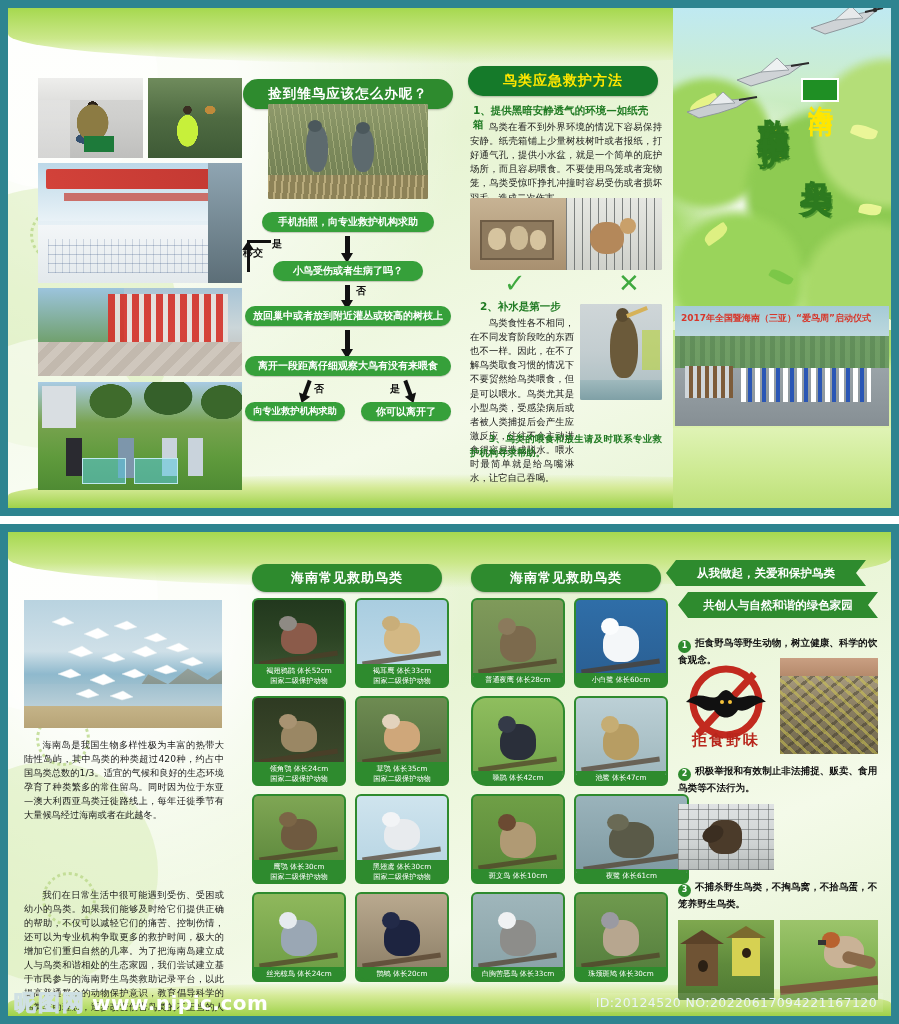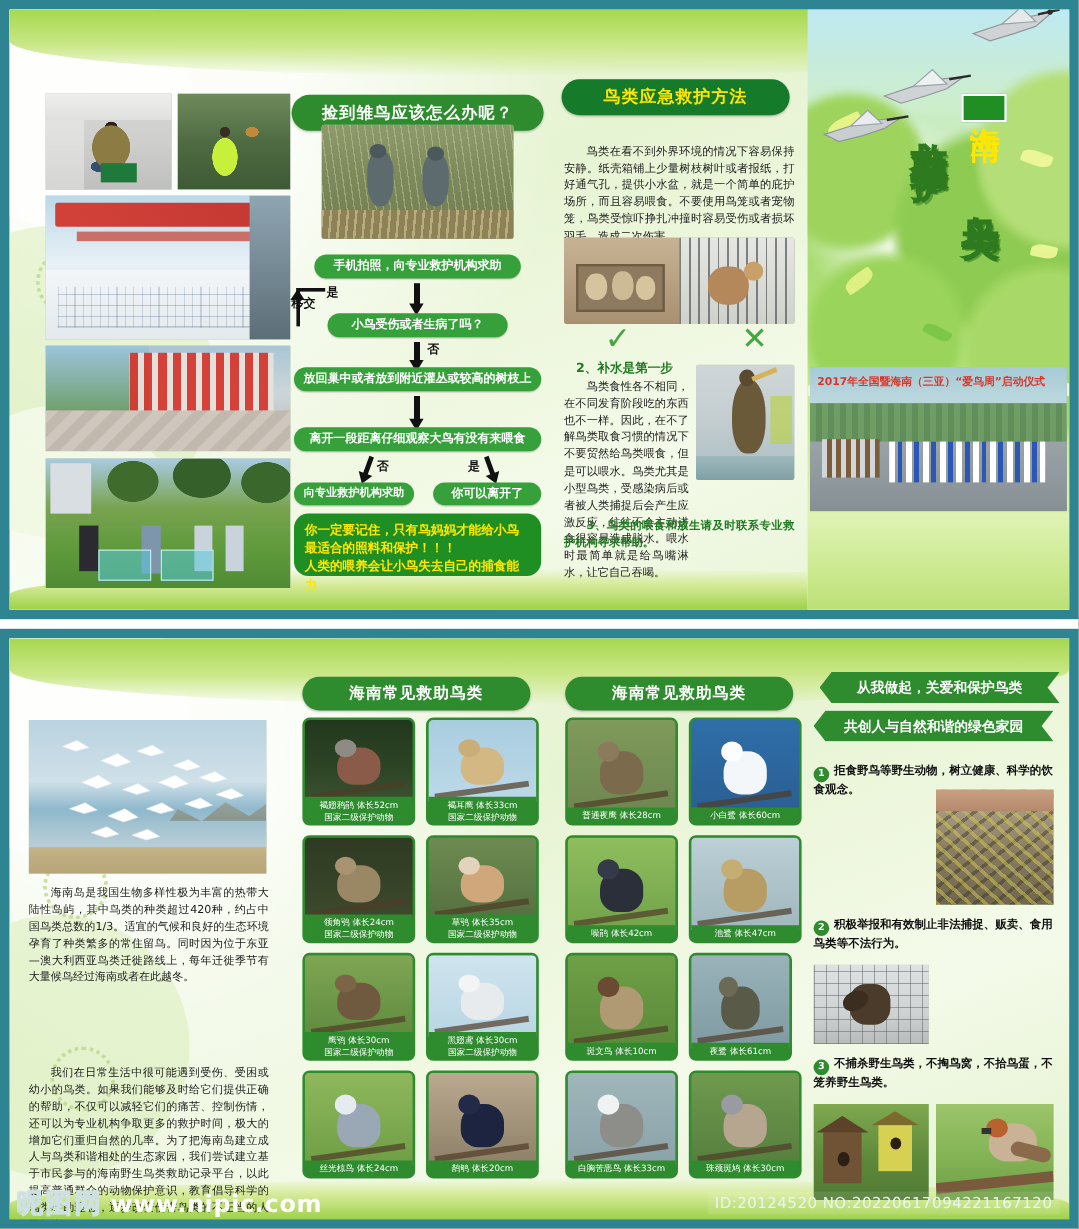--- a/index.html
+++ b/index.html
@@ -263,28 +263,26 @@
       <div class="fbox" style="left:237px;top:348px;width:206px;height:20px;">离开一段距离仔细观察大鸟有没有来喂食</div>
 
       <div class="diag" style="left:297px;top:372px;height:16px;transform:rotate(20deg);"></div>
       <div class="fnote" style="left:306px;top:374px;">否</div>
       <div class="diag" style="left:398px;top:372px;height:16px;transform:rotate(-20deg);"></div>
       <div class="fnote" style="left:382px;top:374px;">是</div>
 
       <div class="fbox" style="left:237px;top:394px;width:100px;height:19px;font-size:9.3px;">向专业救护机构求助</div>
       <div class="fbox" style="left:353px;top:394px;width:90px;height:19px;">你可以离开了</div>
 
-      <div class="tipbox" style="left:237px;top:420px;width:206px;height:52px;white-space:pre-line;">你一定要记住，只有鸟妈妈才能给小鸟
-最适合的照料和保护！！！
-人类的喂养会让小鸟失去自己的捕食能力</div>
 
       <div class="pill dark" style="left:460px;top:58px;width:190px;height:30px;font-size:14px;">
         <span class="yel">鸟类应急救护方法</span>
       </div>
 
+      <div class="h3" style="left:465px;top:96px;width:185px;">1、提供黑暗安静透气的环境—如纸壳箱</div>
       <div class="para" style="left:462px;top:112px;width:192px;">鸟类在看不到外界环境的情况下容易保持安静。纸壳箱铺上少量树枝树叶或者报纸，打好通气孔，提供小水盆，就是一个简单的庇护场所，而且容易喂食。不要使用鸟笼或者宠物笼，鸟类受惊吓挣扎冲撞时容易受伤或者损坏羽毛，造成二次伤害。</div>
 
       <div class="photo" style="left:462px;top:190px;width:192px;height:72px;border-radius:2px;">
         <div style="position:absolute;left:0;top:0;width:96px;height:100%;background:linear-gradient(180deg,#c7b394,#a89070);"></div>
         <div style="position:absolute;left:10px;top:22px;width:74px;height:40px;background:#8e7a5e;border:2px solid #6e5c45;"></div>
         <div style="position:absolute;left:18px;top:30px;width:18px;height:22px;border-radius:45%;background:#d6c49f;"></div>
         <div style="position:absolute;left:40px;top:28px;width:18px;height:24px;border-radius:45%;background:#cdbb96;"></div>
         <div style="position:absolute;left:60px;top:32px;width:16px;height:20px;border-radius:45%;background:#d6c49f;"></div>
         <div style="position:absolute;left:96px;top:0;width:96px;height:100%;background:linear-gradient(180deg,#e6e7e2,#cfd1cb);"></div>
         <div style="position:absolute;left:96px;top:0;width:96px;height:100%;background:repeating-linear-gradient(90deg,rgba(90,95,95,.75) 0 1.5px,rgba(0,0,0,0) 1.5px 8px);"></div>
@@ -515,21 +513,21 @@
           <div class="bcard" style="left: 566px; top: 66px; width: 94px; height: 90px;">
             <div class="img" style="height: 77px; background: linear-gradient(rgb(47, 110, 168) 0%, rgb(42, 95, 147) 100%);">
               <div style="position: absolute; left: 30%; top: 34%; width: 40%; height: 46%; border-radius: 48% 44% 40% 40%; background: rgb(244, 247, 249);"></div>
               <div style="position: absolute; left: 28%; top: 24%; width: 20%; height: 22%; border-radius: 50%; background: rgb(251, 253, 254);"></div>
               <div style="position: absolute; left: 6%; bottom: 10%; width: 88%; height: 5px; background: rgba(80, 60, 40, 0.7); transform: rotate(-8deg);"></div>
             </div>
             <div class="cap" style="height: 13px;">
               <div>小白鹭  体长60cm</div>
             </div>
           </div>
-          <div class="bcard" style="left: 463px; top: 164px; width: 94px; height: 90px;">
+          <div class="bcard" style="left: 463px; top: 164px; width: 94px; height: 90px; border-radius: 15px;">
             <div class="img" style="height: 77px; background: linear-gradient(rgb(143, 190, 94) 0%, rgb(114, 163, 74) 100%);">
               <div style="position: absolute; left: 30%; top: 34%; width: 40%; height: 46%; border-radius: 48% 44% 40% 40%; background: rgb(42, 47, 58);"></div>
               <div style="position: absolute; left: 28%; top: 24%; width: 20%; height: 22%; border-radius: 50%; background: rgb(52, 58, 72);"></div>
               <div style="position: absolute; left: 6%; bottom: 10%; width: 88%; height: 5px; background: rgba(80, 60, 40, 0.7); transform: rotate(-8deg);"></div>
             </div>
             <div class="cap" style="height: 13px;">
               <div>噪鹃  体长42cm</div>
             </div>
           </div>
           <div class="bcard" style="left: 566px; top: 164px; width: 94px; height: 90px;">
@@ -545,21 +543,21 @@
           <div class="bcard" style="left: 463px; top: 262px; width: 94px; height: 90px;">
             <div class="img" style="height: 77px; background: linear-gradient(rgb(111, 159, 70) 0%, rgb(91, 138, 58) 100%);">
               <div style="position: absolute; left: 30%; top: 34%; width: 40%; height: 46%; border-radius: 48% 44% 40% 40%; background: rgb(176, 154, 116);"></div>
               <div style="position: absolute; left: 28%; top: 24%; width: 20%; height: 22%; border-radius: 50%; background: rgb(107, 74, 50);"></div>
               <div style="position: absolute; left: 6%; bottom: 10%; width: 88%; height: 5px; background: rgba(80, 60, 40, 0.7); transform: rotate(-8deg);"></div>
             </div>
             <div class="cap" style="height: 13px;">
               <div>斑文鸟  体长10cm</div>
             </div>
           </div>
-          <div class="bcard" style="left: 566px; top: 262px; width: 86px; height: 90px;">
+          <div class="bcard" style="left: 566px; top: 262px; width: 115px; height: 90px;">
             <div class="img" style="height: 77px; background: linear-gradient(rgb(154, 179, 187) 0%, rgb(127, 154, 162) 100%);">
               <div style="position: absolute; left: 30%; top: 34%; width: 40%; height: 46%; border-radius: 48% 44% 40% 40%; background: rgb(90, 90, 72);"></div>
               <div style="position: absolute; left: 28%; top: 24%; width: 20%; height: 22%; border-radius: 50%; background: rgb(106, 106, 85);"></div>
               <div style="position: absolute; left: 6%; bottom: 10%; width: 88%; height: 5px; background: rgba(80, 60, 40, 0.7); transform: rotate(-8deg);"></div>
             </div>
             <div class="cap" style="height: 13px;">
               <div>夜鹭  体长61cm</div>
             </div>
           </div>
           <div class="bcard" style="left: 463px; top: 360px; width: 94px; height: 90px;">
@@ -577,27 +575,38 @@
               <div style="position: absolute; left: 30%; top: 34%; width: 40%; height: 46%; border-radius: 48% 44% 40% 40%; background: rgb(183, 166, 143);"></div>
               <div style="position: absolute; left: 28%; top: 24%; width: 20%; height: 22%; border-radius: 50%; background: rgb(154, 154, 162);"></div>
               <div style="position: absolute; left: 6%; bottom: 10%; width: 88%; height: 5px; background: rgba(80, 60, 40, 0.7); transform: rotate(-8deg);"></div>
             </div>
             <div class="cap" style="height: 13px;">
               <div>珠颈斑鸠  体长30cm</div>
             </div>
           </div>
         </div>
 
-      <div class="arrowbar" style="left:675px;top:28px;width:200px;height:26px;text-align:center;">从我做起，关爱和保护鸟类</div>
+      <div class="arrowbar" style="left:658px;top:28px;width:200px;height:26px;text-align:center;">从我做起，关爱和保护鸟类</div>
       <div class="arrowbar" style="left:670px;top:60px;width:200px;height:26px;">共创人与自然和谐的绿色家园</div>
 
       <div class="numlist" style="left:670px;top:104px;width:200px;">
         <span class="numbadge">1</span><span>拒食野鸟等野生动物，树立健康、科学的饮食观念。</span>
       </div>
 
+      <div class="photo" style="left:670px;top:126px;width:96px;height:96px;background:transparent;">
+        <svg viewBox="0 0 96 96" style="position:absolute;inset:0;width:100%;height:100%;">
+          <circle cx="48" cy="44" r="33" fill="none" stroke="#c22a1f" stroke-width="7"></circle>
+          <path d="M20 76 L76 16" stroke="#c22a1f" stroke-width="7"></path>
+          <path d="M8 44 C22 30, 32 44, 40 38 C46 30, 50 30, 56 38 C64 44, 74 30, 88 44
+                   C76 44, 70 56, 60 52 C54 62, 42 62, 36 52 C26 56, 20 44, 8 44 Z" fill="#111111"></path>
+          <circle cx="44" cy="44" r="2" fill="#f5c23a"></circle>
+            <circle cx="52" cy="44" r="2" fill="#f5c23a"></circle>
+        </svg>
+        <div style="position:absolute;left:2px;bottom:4px;width:92px;color:#b8261c;font-size:15px;font-weight:bold;letter-spacing:2px;text-align:center;">拒食野味</div>
+      </div>
 
       <div class="photo" style="left:772px;top:126px;width:98px;height:96px;">
         <div class="px" style="background:linear-gradient(180deg,#b6a98f 0%,#8b7f63 50%,#6f664d 100%);"></div>
         <div class="px" style="background:
           repeating-linear-gradient(42deg, rgba(210,200,80,.5) 0 3px, rgba(0,0,0,0) 3px 9px),
           repeating-linear-gradient(-38deg, rgba(60,55,40,.45) 0 3px, rgba(0,0,0,0) 3px 10px);"></div>
         <div style="position:absolute;left:0;top:0;width:100%;height:18px;background:linear-gradient(180deg,#c99f82,#b58a6c);"></div>
       </div>
 
       <div class="numlist" style="left:670px;top:232px;width:200px;">

